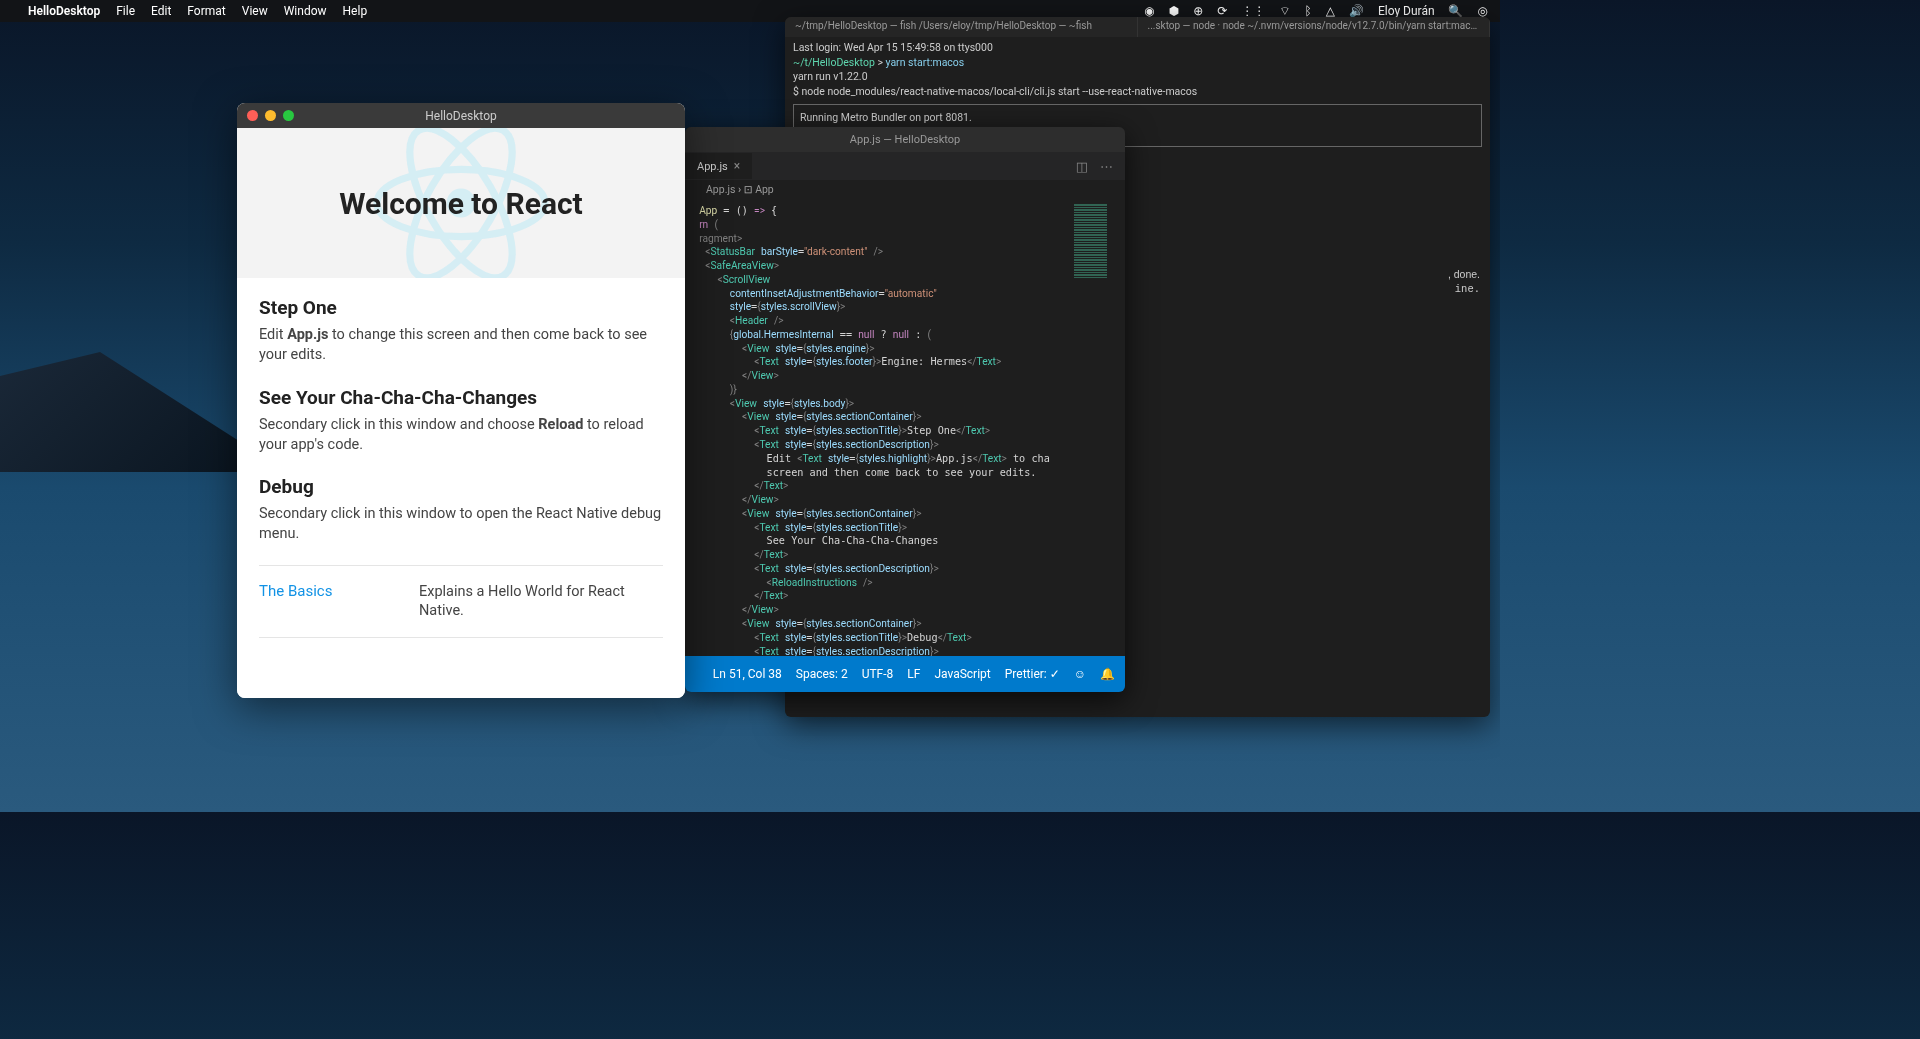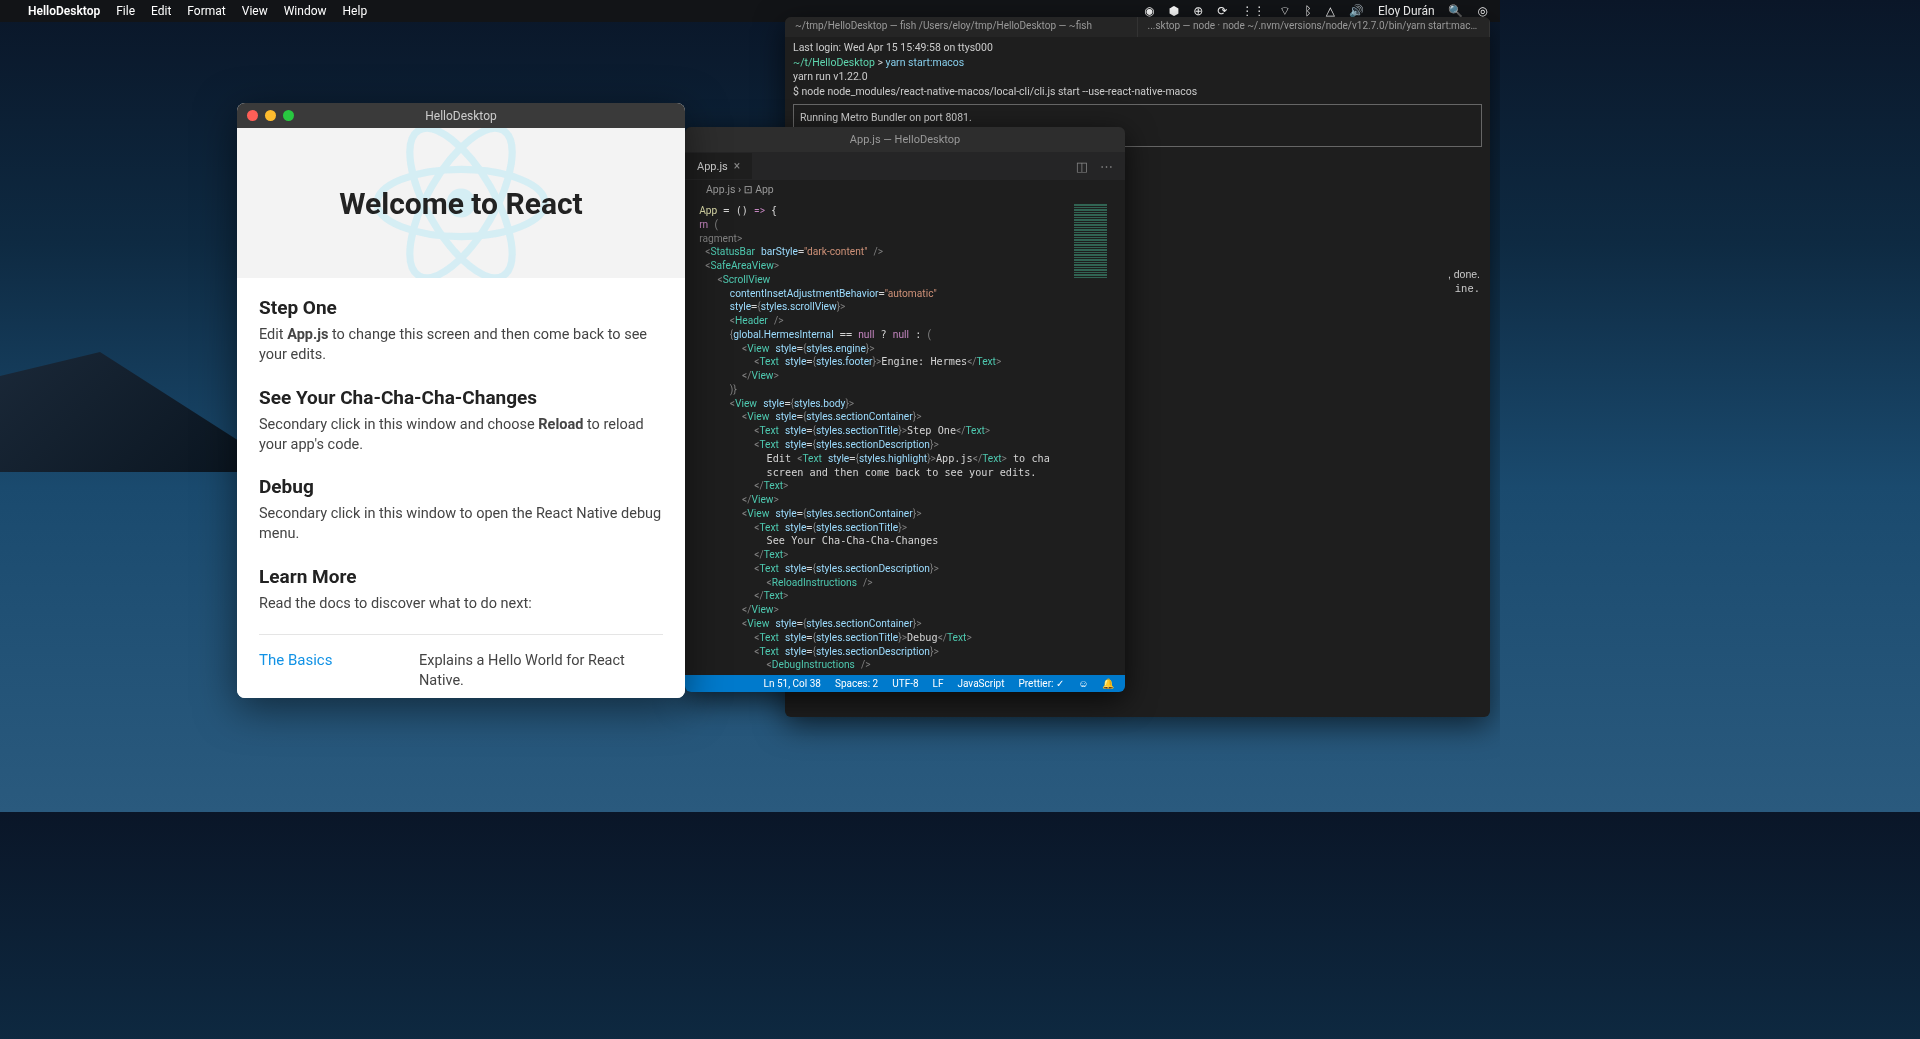--- a/index.html
+++ b/index.html
@@ -44,21 +44,21 @@
 .vs-tabs{height:28px;background:#252526;display:flex;align-items:center}
 .vs-tab{padding:6px 12px;font-size:11px;color:#ccc;background:#1e1e1e;display:flex;align-items:center;gap:6px}
 .vs-tab-close{color:#888;font-size:12px}
 .vs-icons{margin-left:auto;display:flex;gap:12px;padding-right:12px;color:#888;font-size:13px}
 .vs-breadcrumb{height:20px;padding:3px 21px;font-size:10.5px;color:#999;background:#1e1e1e}
 .vs-breadcrumb .bc-sym{color:#aaa}
 .vs-editor{flex:1;display:flex;background:#1e1e1e;overflow:hidden}
 .vs-code{flex:1;padding:4px 8px;font-family:"Menlo",monospace;font-size:10.2px;line-height:1.35;color:#d4d4d4;white-space:pre;overflow:hidden}
 .vs-minimap{width:55px;background:#1e1e1e;opacity:0.5;padding:4px}
 .vs-minimap div{height:1.5px;background:#4a8;margin-bottom:1px;width:70%}
-.vs-status{height:17px;background:#007acc;display:flex;align-items:center;justify-content:flex-end;gap:14px;padding:0 10px;font-size:10px;color:#fff}
+.vs-status{height:36px;background:#007acc;display:flex;align-items:center;justify-content:flex-end;gap:14px;padding:0 10px;font-size:12px;color:#fff}
 .tok-kw{color:#c586c0}
 .tok-fn{color:#dcdcaa}
 .tok-tag{color:#4ec9b0}
 .tok-attr{color:#9cdcfe}
 .tok-str{color:#ce9178}
 .tok-br{color:#808080}
 .tok-prop{color:#9cdcfe}
 .mountain{position:absolute;bottom:340px;left:0;width:250px;height:120px;background:linear-gradient(135deg,#1a2838 0%,#0a1520 100%);clip-path:polygon(0 100%,0 20%,40% 0,100% 80%,100% 100%)}
 </style>
 </head>
@@ -235,24 +235,20 @@
       <p><span>Edit </span><b>App.js</b><span> to change this screen and then come back to see your edits.</span></p>
     </div>
     <div class="section">
       <h2>See Your Cha-Cha-Cha-Changes</h2>
       <p><span>Secondary click in this window and choose </span><b>Reload</b><span> to reload your app's code.</span></p>
     </div>
     <div class="section">
       <h2>Debug</h2>
       <p>Secondary click in this window to open the React Native debug menu.</p>
     </div>
-    <div class="section">
-      <h2>Learn More</h2>
-      <p>Read the docs to discover what to do next:</p>
-    </div>
     <div class="links">
       <div class="link-row">
         <div class="link-title">The Basics</div>
         <div class="link-desc">Explains a Hello World for React Native.</div>
       </div>
 
     </div>
   </div>
 </div>
 

